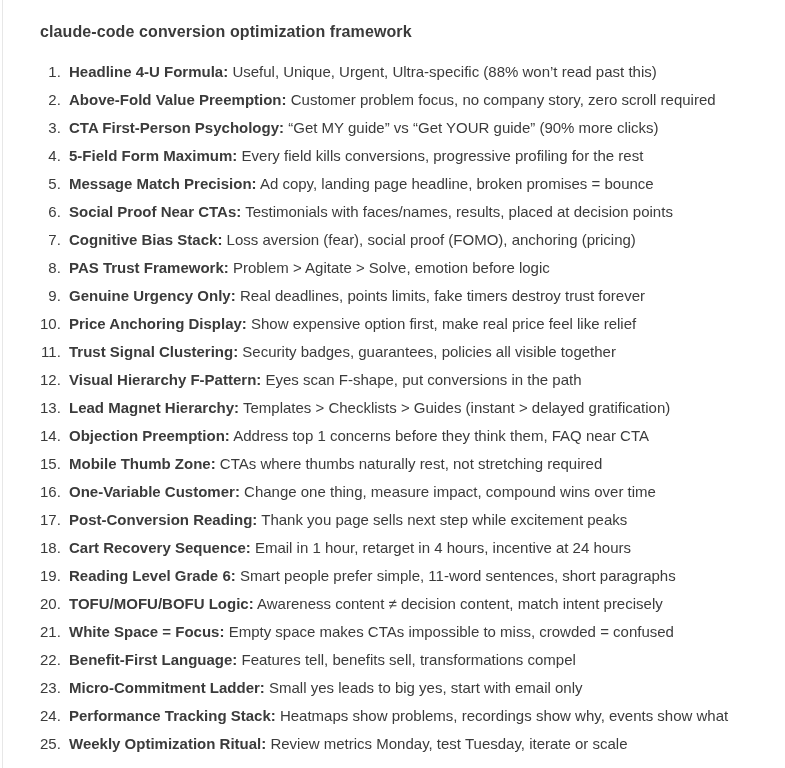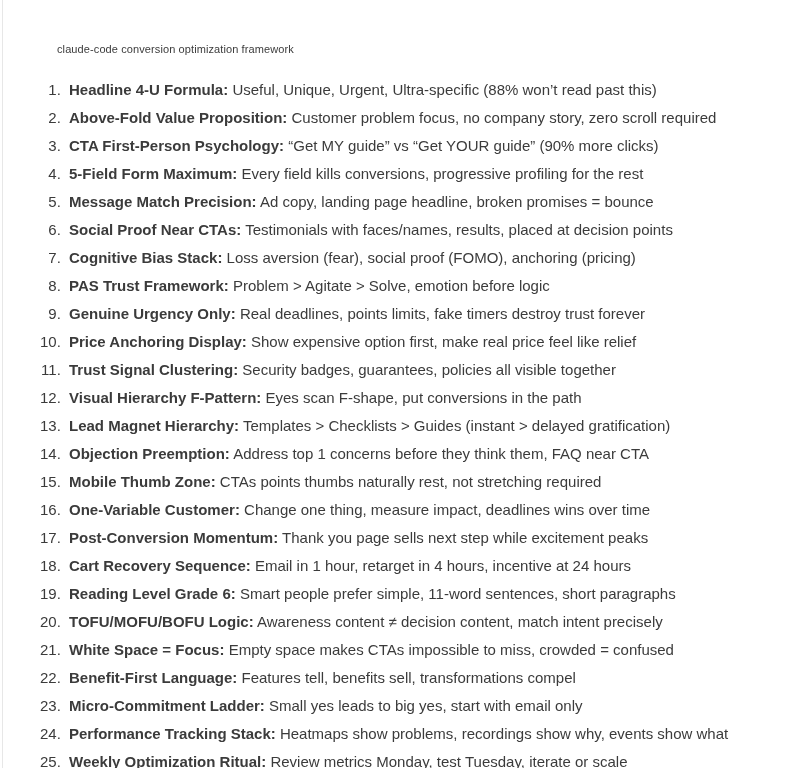--- a/index.html
+++ b/index.html
@@ -21,24 +21,24 @@
     top: 0;
     bottom: 0;
     width: 1px;
     background: #e7e7e7;
   }
   .page {
     padding: 22px 18px 20px 40px;
     box-sizing: border-box;
   }
   .page-title {
-    font-size: 11px;
-    font-weight: 400;
+    font-size: 16px;
+    font-weight: 700;
     line-height: 20px;
-    margin: 17px;
+    margin: 0;
     letter-spacing: 0.1px;
   }
   ol.framework-list {
     margin: 16px 0 0 0;
     padding-left: 25px;
     font-size: 15px;
     line-height: 28px;
   }
   ol.framework-list li {
     padding-left: 4px;
@@ -50,36 +50,36 @@
 </head>
 <body>
 
 <div class="left-rule"></div>
 
 <div class="page">
   <h1 class="page-title">claude-code conversion optimization framework</h1>
 
   <ol class="framework-list" id="framework-list">
       <li><strong>Headline 4-U Formula:</strong> <span>Useful, Unique, Urgent, Ultra-specific (88% won’t read past this)</span></li>
-      <li><strong>Above-Fold Value Proposition:</strong> <span>Customer problem focus, no company story, zero scroll required</span></li>
+      <li><strong>Above-Fold Value Preemption:</strong> <span>Customer problem focus, no company story, zero scroll required</span></li>
       <li><strong>CTA First-Person Psychology:</strong> <span>“Get MY guide” vs “Get YOUR guide” (90% more clicks)</span></li>
       <li><strong>5-Field Form Maximum:</strong> <span>Every field kills conversions, progressive profiling for the rest</span></li>
       <li><strong>Message Match Precision:</strong> <span>Ad copy, landing page headline, broken promises = bounce</span></li>
       <li><strong>Social Proof Near CTAs:</strong> <span>Testimonials with faces/names, results, placed at decision points</span></li>
       <li><strong>Cognitive Bias Stack:</strong> <span>Loss aversion (fear), social proof (FOMO), anchoring (pricing)</span></li>
       <li><strong>PAS Trust Framework:</strong> <span>Problem &gt; Agitate &gt; Solve, emotion before logic</span></li>
       <li><strong>Genuine Urgency Only:</strong> <span>Real deadlines, points limits, fake timers destroy trust forever</span></li>
       <li><strong>Price Anchoring Display:</strong> <span>Show expensive option first, make real price feel like relief</span></li>
       <li><strong>Trust Signal Clustering:</strong> <span>Security badges, guarantees, policies all visible together</span></li>
       <li><strong>Visual Hierarchy F-Pattern:</strong> <span>Eyes scan F-shape, put conversions in the path</span></li>
       <li><strong>Lead Magnet Hierarchy:</strong> <span>Templates &gt; Checklists &gt; Guides (instant &gt; delayed gratification)</span></li>
       <li><strong>Objection Preemption:</strong> <span>Address top 1 concerns before they think them, FAQ near CTA</span></li>
-      <li><strong>Mobile Thumb Zone:</strong> <span>CTAs points thumbs naturally rest, not stretching required</span></li>
-      <li><strong>One-Variable Customer:</strong> <span>Change one thing, measure impact, deadlines wins over time</span></li>
-      <li><strong>Post-Conversion Momentum:</strong> <span>Thank you page sells next step while excitement peaks</span></li>
+      <li><strong>Mobile Thumb Zone:</strong> <span>CTAs where thumbs naturally rest, not stretching required</span></li>
+      <li><strong>One-Variable Customer:</strong> <span>Change one thing, measure impact, compound wins over time</span></li>
+      <li><strong>Post-Conversion Reading:</strong> <span>Thank you page sells next step while excitement peaks</span></li>
       <li><strong>Cart Recovery Sequence:</strong> <span>Email in 1 hour, retarget in 4 hours, incentive at 24 hours</span></li>
       <li><strong>Reading Level Grade 6:</strong> <span>Smart people prefer simple, 11-word sentences, short paragraphs</span></li>
       <li><strong>TOFU/MOFU/BOFU Logic:</strong> <span>Awareness content ≠ decision content, match intent precisely</span></li>
       <li><strong>White Space = Focus:</strong> <span>Empty space makes CTAs impossible to miss, crowded = confused</span></li>
       <li><strong>Benefit-First Language:</strong> <span>Features tell, benefits sell, transformations compel</span></li>
       <li><strong>Micro-Commitment Ladder:</strong> <span>Small yes leads to big yes, start with email only</span></li>
       <li><strong>Performance Tracking Stack:</strong> <span>Heatmaps show problems, recordings show why, events show what</span></li>
       <li><strong>Weekly Optimization Ritual:</strong> <span>Review metrics Monday, test Tuesday, iterate or scale</span></li>
     </ol>
 </div>

